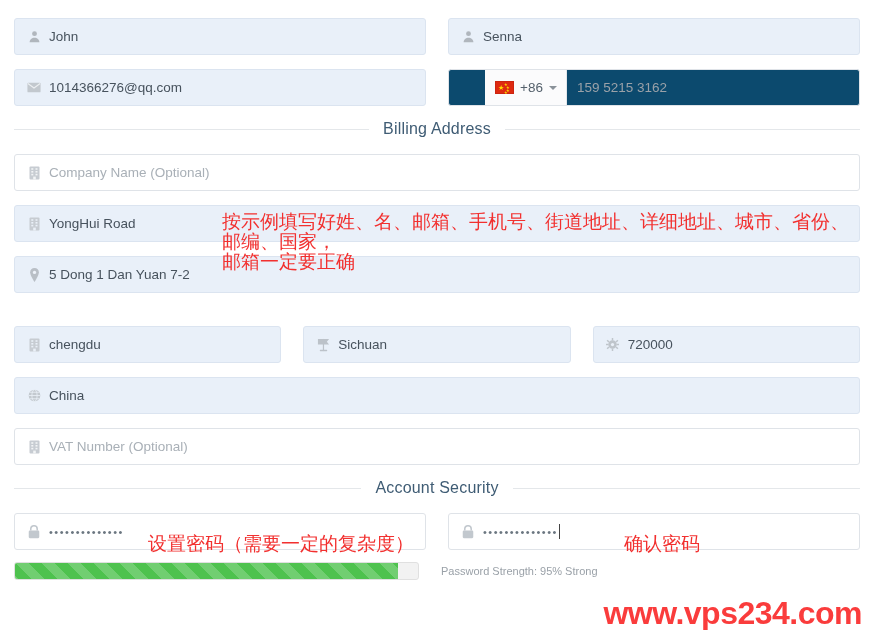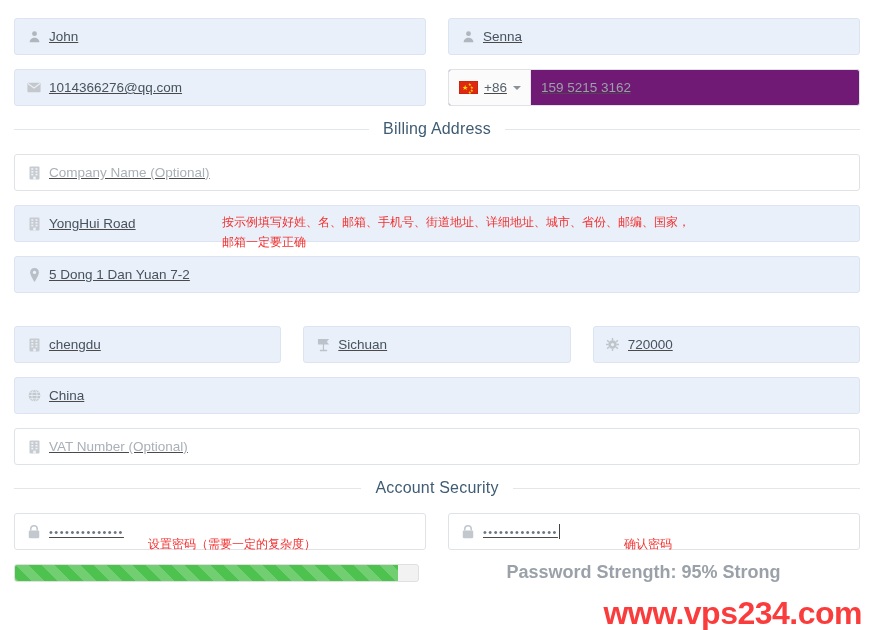--- a/index.html
+++ b/index.html
@@ -20,21 +20,21 @@
 
   .form-wrap {
     padding: 18px 14px 0 14px;
   }
 
   .row {
     display: flex;
     gap: 22px;
     margin-bottom: 14px;
   }
-  .row > .col { flex: 1 1 0; min-width: 0; text-decoration: underline; }
+  .row > .col { flex: 1 1 0; min-width: 0; }
   .row.triple { gap: 22px; margin-top: 33px; }
 
   
   .field {
     position: relative;
     display: flex;
     align-items: center;
     height: 37px;
     border: 1px solid #dfe3e8;
     border-radius: 3px;
@@ -80,22 +80,23 @@
     margin-left: 1px;
   }
 
   
   .phone-group {
     display: flex;
     align-items: stretch;
     height: 37px;
     border: 1px solid #dfe3e8;
     border-radius: 3px;
-    background: #701a75;
+    background: #0c4a6e;
     overflow: hidden;
+    padding-left: 36px;
   }
   .phone-prefix {
     display: flex;
     align-items: center;
     gap: 6px;
     padding: 0 9px 0 10px;
     background: #fbfbfc;
     border-right: 1px solid #e3e7eb;
     cursor: pointer;
   }
@@ -155,21 +156,21 @@
     font-size: 16px;
     color: #3f5c74;
     white-space: nowrap;
     letter-spacing: .2px;
   }
 
   
   .annot {
     position: absolute;
     color: #f2302f;
-    font-size: 12px;
+    font-size: 19px;
     line-height: 20px;
     white-space: pre-line;
     pointer-events: none;
   }
   .annot.addr {
     left: 222px;
     top: 212px;
     width: 640px;
   }
   .annot.pw1 {
@@ -201,25 +202,24 @@
     height: 100%;
     background-color: #4ec24e;
     background-image: linear-gradient(45deg,
       rgba(255,255,255,.20) 25%, transparent 25%,
       transparent 50%, rgba(255,255,255,.20) 50%,
       rgba(255,255,255,.20) 75%, transparent 75%, transparent);
     background-size: 26px 26px;
   }
   .strength-text {
     flex: 1 1 0;
-    text-align: center;
-    font-size: 18px;
+    text-align: left;
+    font-size: 11px;
     color: #9aa1a8;
     padding-right: 14px;
-    font-weight: bold;
   }
 
   .watermark {
     position: absolute;
     right: 12px;
     bottom: -2px;
     font-size: 32px;
     font-weight: bold;
     color: #fa3c3c;
     letter-spacing: -0.5px;

